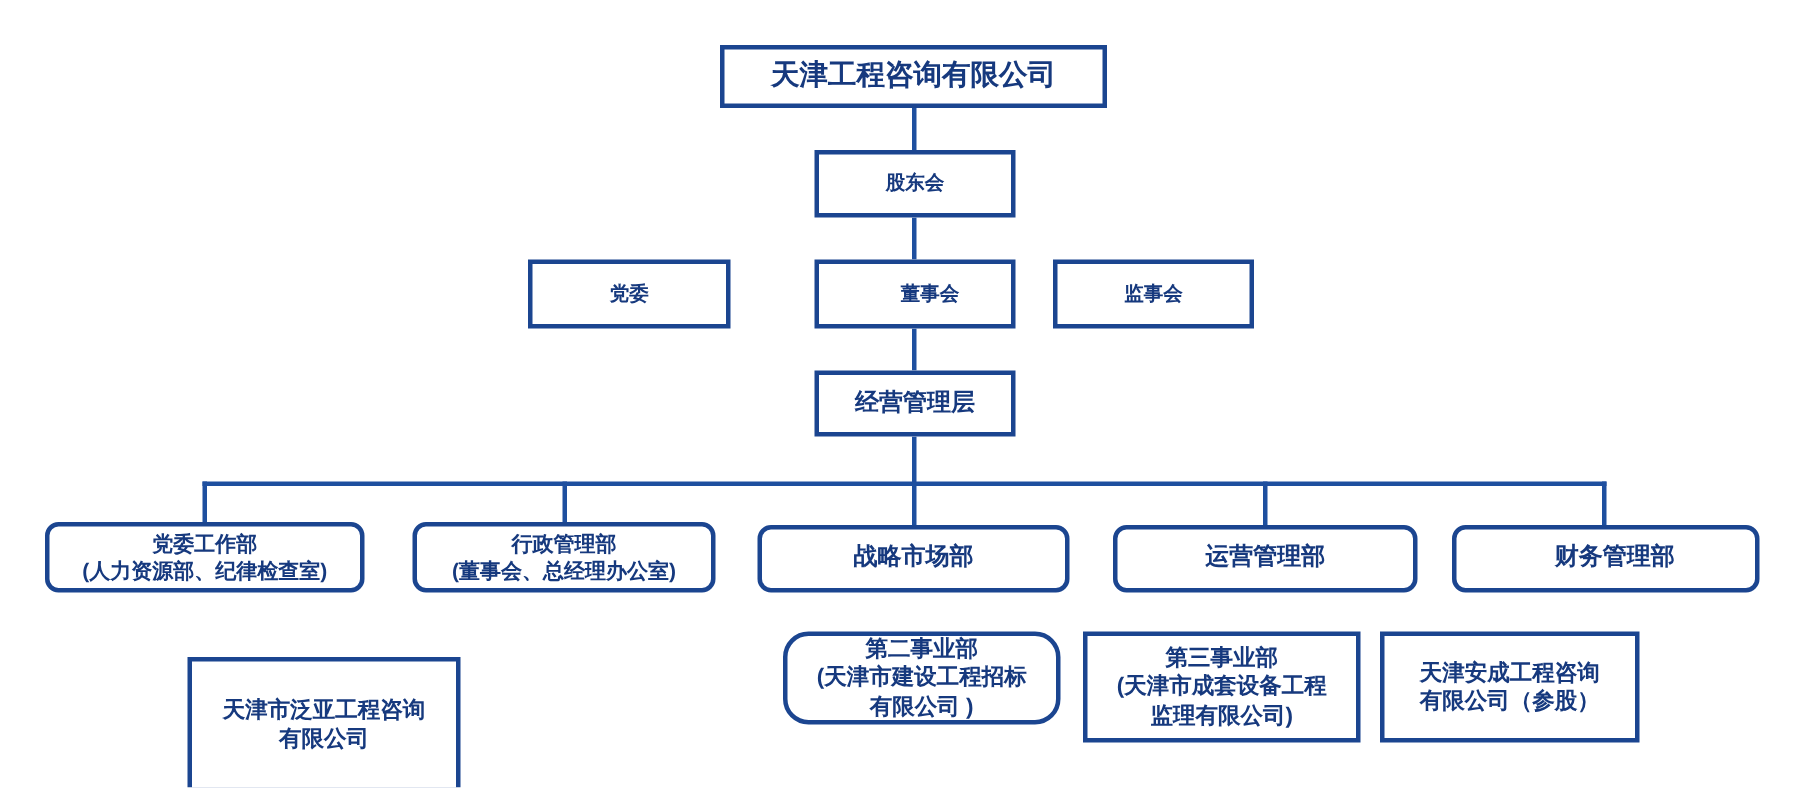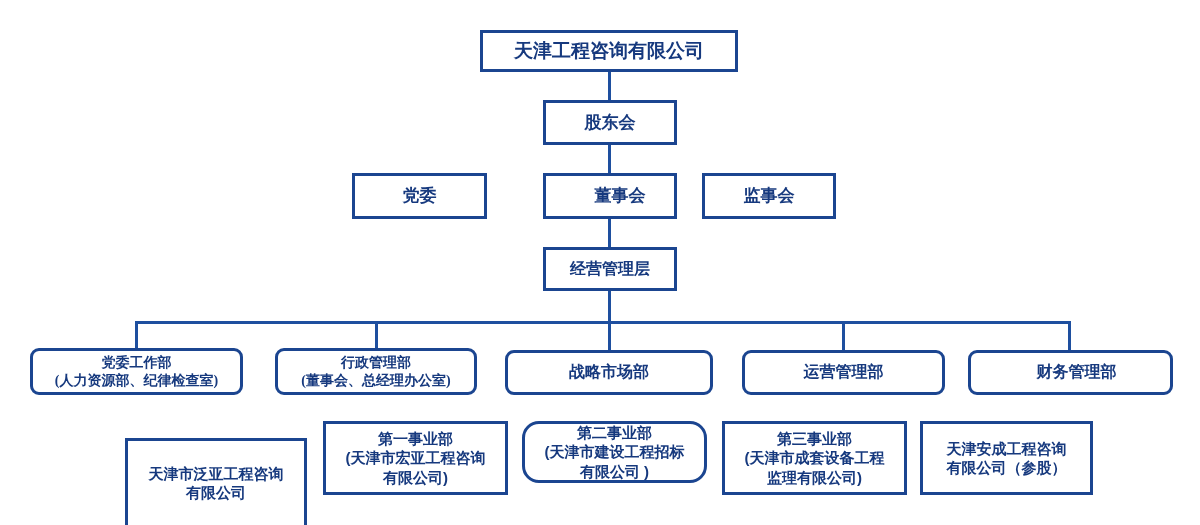--- a/index.html
+++ b/index.html
@@ -27,23 +27,23 @@
     display:flex;
     flex-direction:column;
     align-items:center;
     justify-content:center;
     text-align:left;
     line-height:1.28;
     z-index:2;
   }
   .node.rounded{border-radius:9px;}
   .fs19{font-size:19px;}
-  .fs17{font-size:17px;}
+  .fs17{font-size:13px;}
   .fs16{font-size:16px;}
-  .fs14{font-size:14px;font-family:Liberation Serif, serif;}
+  .fs14{font-size:14px;}
   .fs15{font-size:15px;}
   .conn{
     position:absolute;
     background:var(--line);
     z-index:1;
   }
   .vline{width:3px;}
   .hline{height:3px;}
 </style>
 </head>
@@ -101,25 +101,20 @@
   </div>
   <div class="node rounded fs16" style="left:968px;top:350px;width:205px;height:45px;padding-left:12px;">
     <div>财务管理部</div>
     <div></div>
   </div>
 
   <div class="node fs15" style="left:125px;top:438px;width:182px;height:90px;">
     <div>天津市泛亚工程咨询</div>
     <div>有限公司</div>
   </div>
-  <div class="node fs15" style="left:323px;top:421px;width:185px;height:74px;">
-    <div>第一事业部</div>
-    <div>(天津市宏亚工程咨询</div>
-    <div>有限公司)</div>
-  </div>
   <div class="node fs15" style="left:522px;top:421px;width:185px;height:62px;border-radius:17px;">
     <div>第二事业部</div>
     <div>(天津市建设工程招标</div>
     <div>有限公司 )</div>
   </div>
   <div class="node fs15" style="left:722px;top:421px;width:185px;height:74px;">
     <div>第三事业部</div>
     <div>(天津市成套设备工程</div>
     <div>监理有限公司)</div>
   </div>

